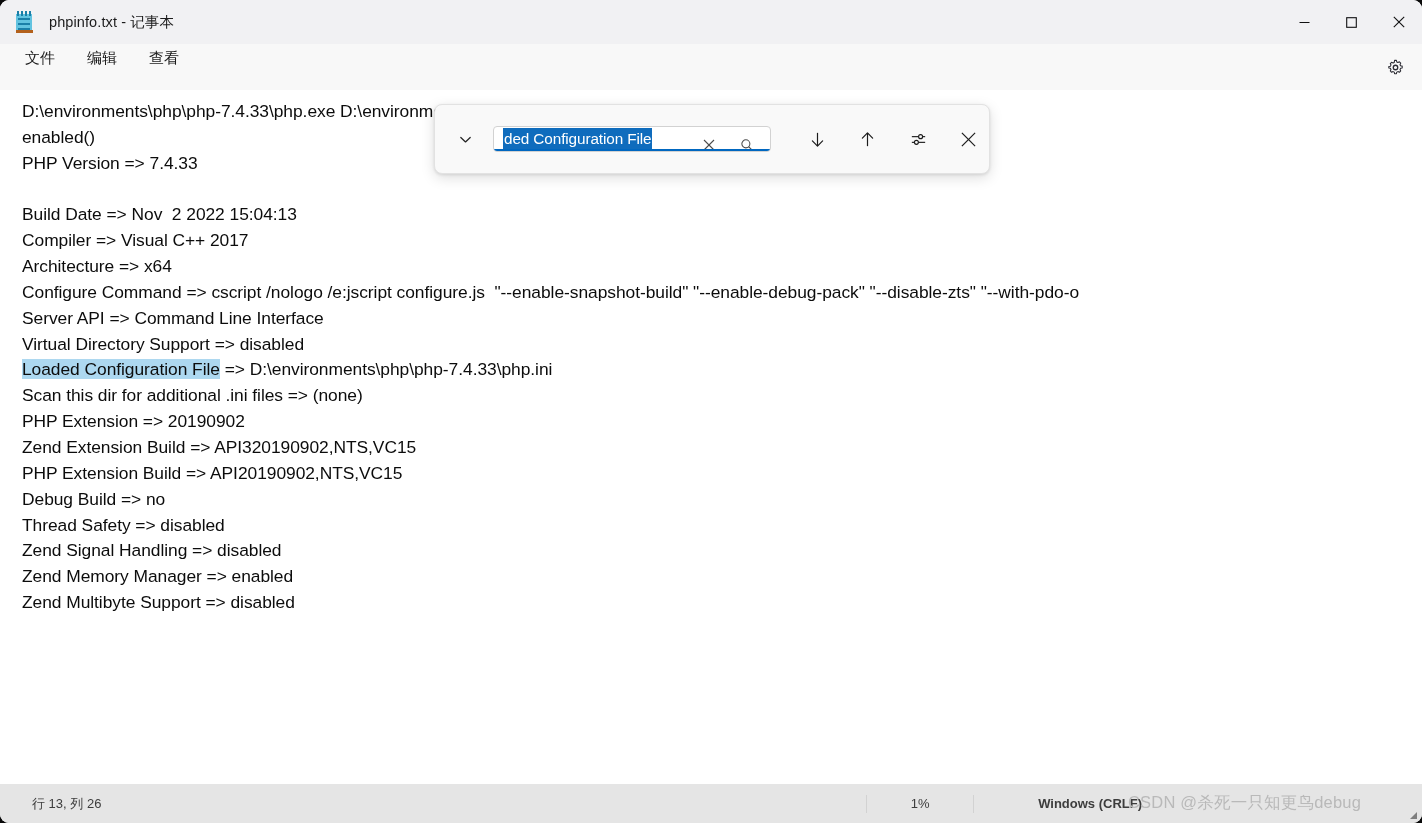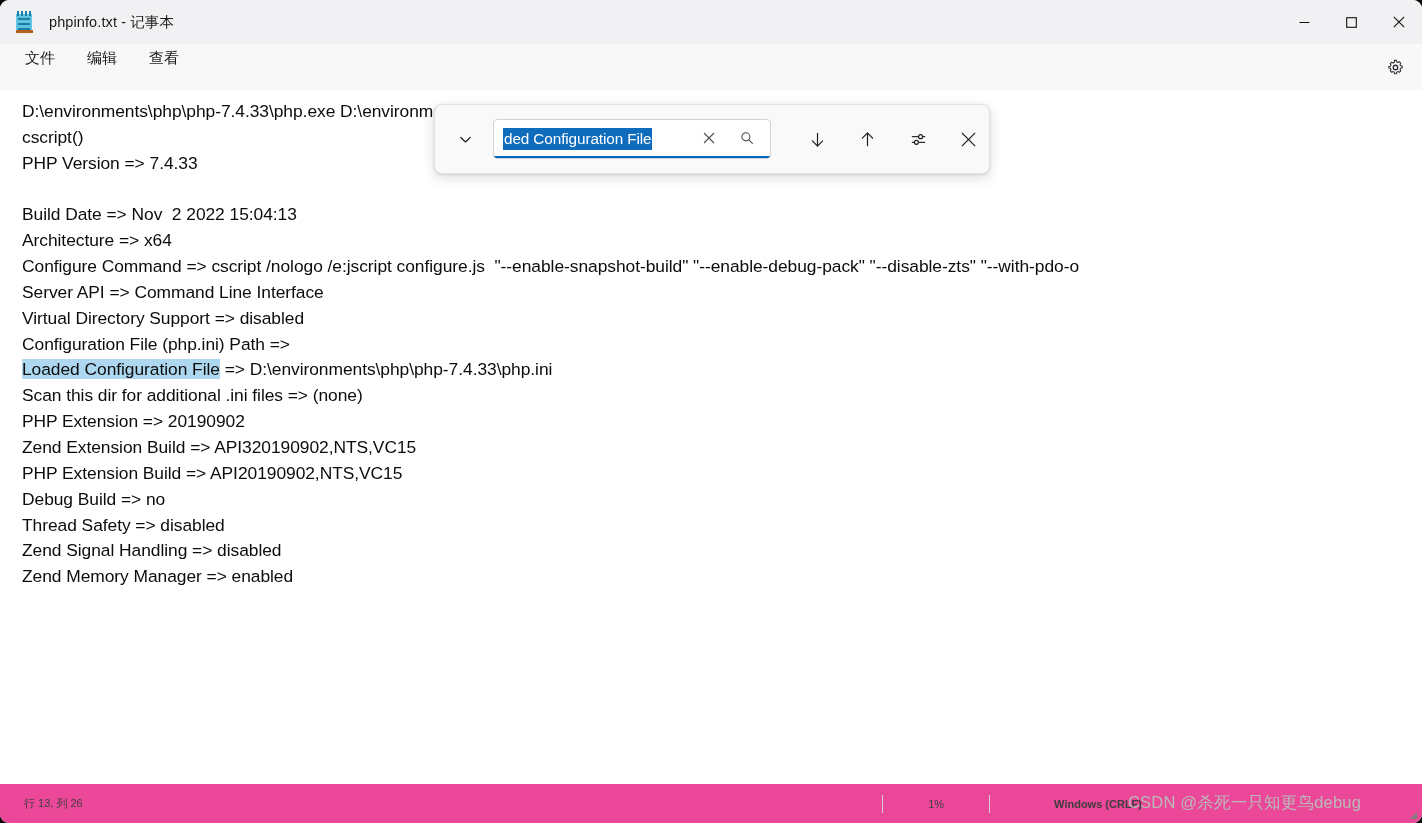--- a/index.html
+++ b/index.html
@@ -150,21 +150,21 @@
   .fb-chev {
     width: 40px; height: 34px;
     margin-left: 10px;
     display: flex; align-items: center; justify-content: center;
     border-radius: 5px; color: #262626;
   }
 
   .fb-inputwrap {
     position: relative;
     margin-left: 8px;
-    width: 278px; height: 40px;
+    width: 278px; height: 26px;
     background: #ffffff;
     border: 1px solid #d2d2d2;
     border-radius: 4px;
     display: flex;
     align-items: center;
     overflow: hidden;
   }
   .fb-inputwrap::after {
     content: "";
     position: absolute;
@@ -203,25 +203,26 @@
   .fb-next  { margin-left: 26px; }
   .fb-prev  { margin-left: 10px; }
   .fb-opts  { margin-left: 11px; }
   .fb-close { margin-left: 10px; }
 
   
   .statusbar {
     position: absolute;
     left: 0; top: 784px;
     width: 1422px; height: 39px;
-    background: #ec4899;
+    background: #e5e5e5;
     display: flex;
     align-items: center;
-    font-size: 11px;
+    font-size: 13px;
     color: #3d3d3d;
+    padding-left: 8px;
   }
   .sb-pos { margin-left: 24px; }
   .sb-div {
     width: 1px; height: 18px;
     background: #d2d2d2;
   }
   .sb-zoom { width: 106px; text-align: center; }
   .sb-eol  { margin-left: 64px; font-weight: bold; }
 
   .sb-spacer { flex: 1; }
@@ -296,38 +297,39 @@
     <div class="gearbtn">
       <svg width="17" height="17" viewBox="0 0 20 20" aria-hidden="true">
         <path d="M10 6.6a3.4 3.4 0 100 6.8 3.4 3.4 0 000-6.8zm0 1.5a1.9 1.9 0 110 3.8 1.9 1.9 0 010-3.8z" fill="#2b2b33"></path>
         <path d="M8.9 1.6h2.2l.35 1.9c.5.16.97.38 1.4.66l1.74-.83 1.56 1.56-.83 1.74c.28.43.5.9.66 1.4l1.9.35v2.2l-1.9.35c-.16.5-.38.97-.66 1.4l.83 1.74-1.56 1.56-1.74-.83c-.43.28-.9.5-1.4.66l-.35 1.9H8.9l-.35-1.9a5.9 5.9 0 01-1.4-.66l-1.74.83-1.56-1.56.83-1.74a5.9 5.9 0 01-.66-1.4l-1.9-.35V8.9l1.9-.35c.16-.5.38-.97.66-1.4l-.83-1.74 1.56-1.56 1.74.83c.43-.28.9-.5 1.4-.66L8.9 1.6z" fill="none" stroke="#2b2b33" stroke-width="1.25" stroke-linejoin="round"></path>
       </svg>
     </div>
   </div>
 
   <div class="textarea" id="editor">
       <div class="tline">D:\environments\php\php-7.4.33\php.exe D:\environments\php\php-7.4.33\phpinfo.php</div>
-      <div class="tline">cscript()</div>
+      <div class="tline">enabled()</div>
       <div class="tline">PHP Version =&gt; 7.4.33</div>
       <div class="tline blank"> </div>
       <div class="tline">Build Date =&gt; Nov  2 2022 15:04:13</div>
+      <div class="tline">Compiler =&gt; Visual C++ 2017</div>
       <div class="tline">Architecture =&gt; x64</div>
       <div class="tline">Configure Command =&gt; cscript /nologo /e:jscript configure.js  "--enable-snapshot-build" "--enable-debug-pack" "--disable-zts" "--with-pdo-o</div>
       <div class="tline">Server API =&gt; Command Line Interface</div>
       <div class="tline">Virtual Directory Support =&gt; disabled</div>
-      <div class="tline">Configuration File (php.ini) Path =&gt; </div>
       <div class="tline"><span class="sel">Loaded Configuration File</span> =&gt; D:\environments\php\php-7.4.33\php.ini</div>
       <div class="tline">Scan this dir for additional .ini files =&gt; (none)</div>
       <div class="tline">PHP Extension =&gt; 20190902</div>
       <div class="tline">Zend Extension Build =&gt; API320190902,NTS,VC15</div>
       <div class="tline">PHP Extension Build =&gt; API20190902,NTS,VC15</div>
       <div class="tline">Debug Build =&gt; no</div>
       <div class="tline">Thread Safety =&gt; disabled</div>
       <div class="tline">Zend Signal Handling =&gt; disabled</div>
       <div class="tline">Zend Memory Manager =&gt; enabled</div>
+      <div class="tline">Zend Multibyte Support =&gt; disabled</div>
     </div>
 
   <div class="findbar">
 
     <div class="fb-chev">
       <svg width="15" height="15" viewBox="0 0 16 16" aria-hidden="true">
         <polyline points="3,5.8 8,10.6 13,5.8" fill="none" stroke="currentColor" stroke-width="1.35" stroke-linecap="round" stroke-linejoin="round"></polyline>
       </svg>
     </div>
 

